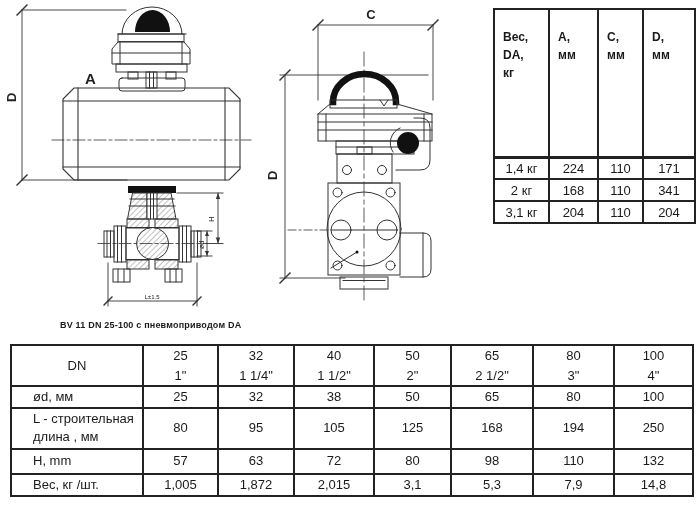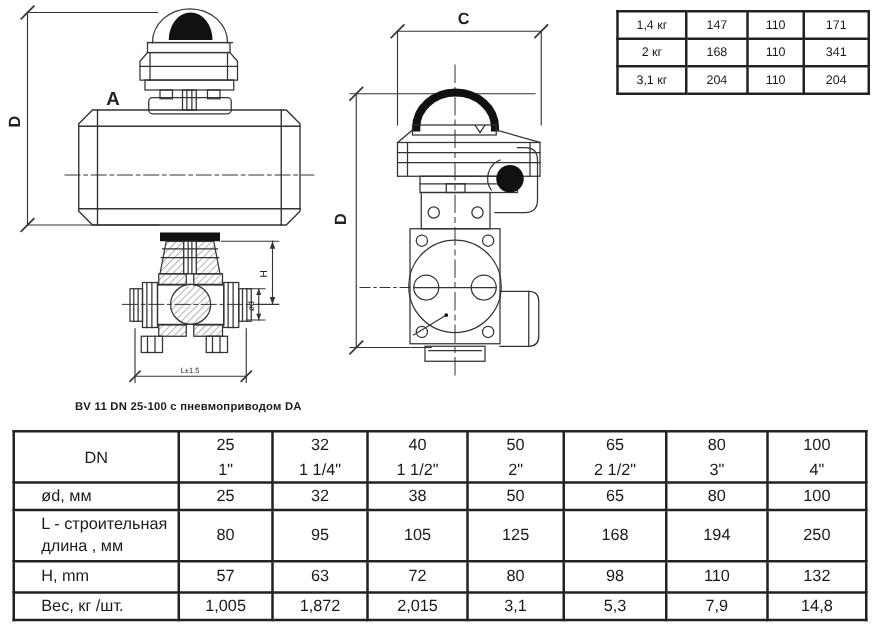--- a/index.html
+++ b/index.html
@@ -10,21 +10,21 @@
   #drawing{position:absolute;left:0;top:0;}
   svg text{font-family:"Liberation Sans",sans-serif;fill:#222;}
 
   
   .wt{position:absolute;left:493px;top:8px;border-collapse:collapse;table-layout:fixed;
       width:201px;}
   .wt th,.wt td{border:2px solid #222;box-sizing:border-box;}
   .wt th{height:148px;vertical-align:top;text-align:left;padding:18px 2px 0 8px;
          font-size:12px;font-weight:bold;line-height:1.5;white-space:pre-line;
          border-bottom:3px solid #222;}
-  .wt td{height:22px;text-align:center;font-size:10px;padding:0;}
+  .wt td{height:22px;text-align:center;font-size:13px;padding:0;}
 
   
   #caption{position:absolute;left:60px;top:320px;width:450px;text-align:left;
            font-size:9px;font-weight:bold;letter-spacing:.2px;}
 
   
   .dt{position:absolute;left:10px;top:344px;border-collapse:collapse;table-layout:fixed;
       width:682px;}
   .dt td{border:2px solid #222;box-sizing:border-box;font-size:13px;padding:0;}
   .dt td.lab{text-align:left;padding-left:21px;white-space:pre-line;line-height:1.35;}
@@ -237,23 +237,34 @@
   </svg>
 
   <table class="wt">
     <colgroup>
         <col style="width:55px">
         <col style="width:49px">
         <col style="width:45px">
         <col style="width:52px">
       </colgroup>
     <tbody>
+        <tr>
+      <th>Вес,
+DA,
+кг</th>
+      <th>A,
+мм</th>
+      <th>C,
+мм</th>
+      <th>D,
+мм</th>
+    </tr>
     <tr>
       <td>1,4 кг</td>
-      <td>147</td>
+      <td>224</td>
       <td>110</td>
       <td>171</td>
     </tr>
     <tr>
       <td>2 кг</td>
       <td>168</td>
       <td>110</td>
       <td>341</td>
     </tr>
     <tr>

